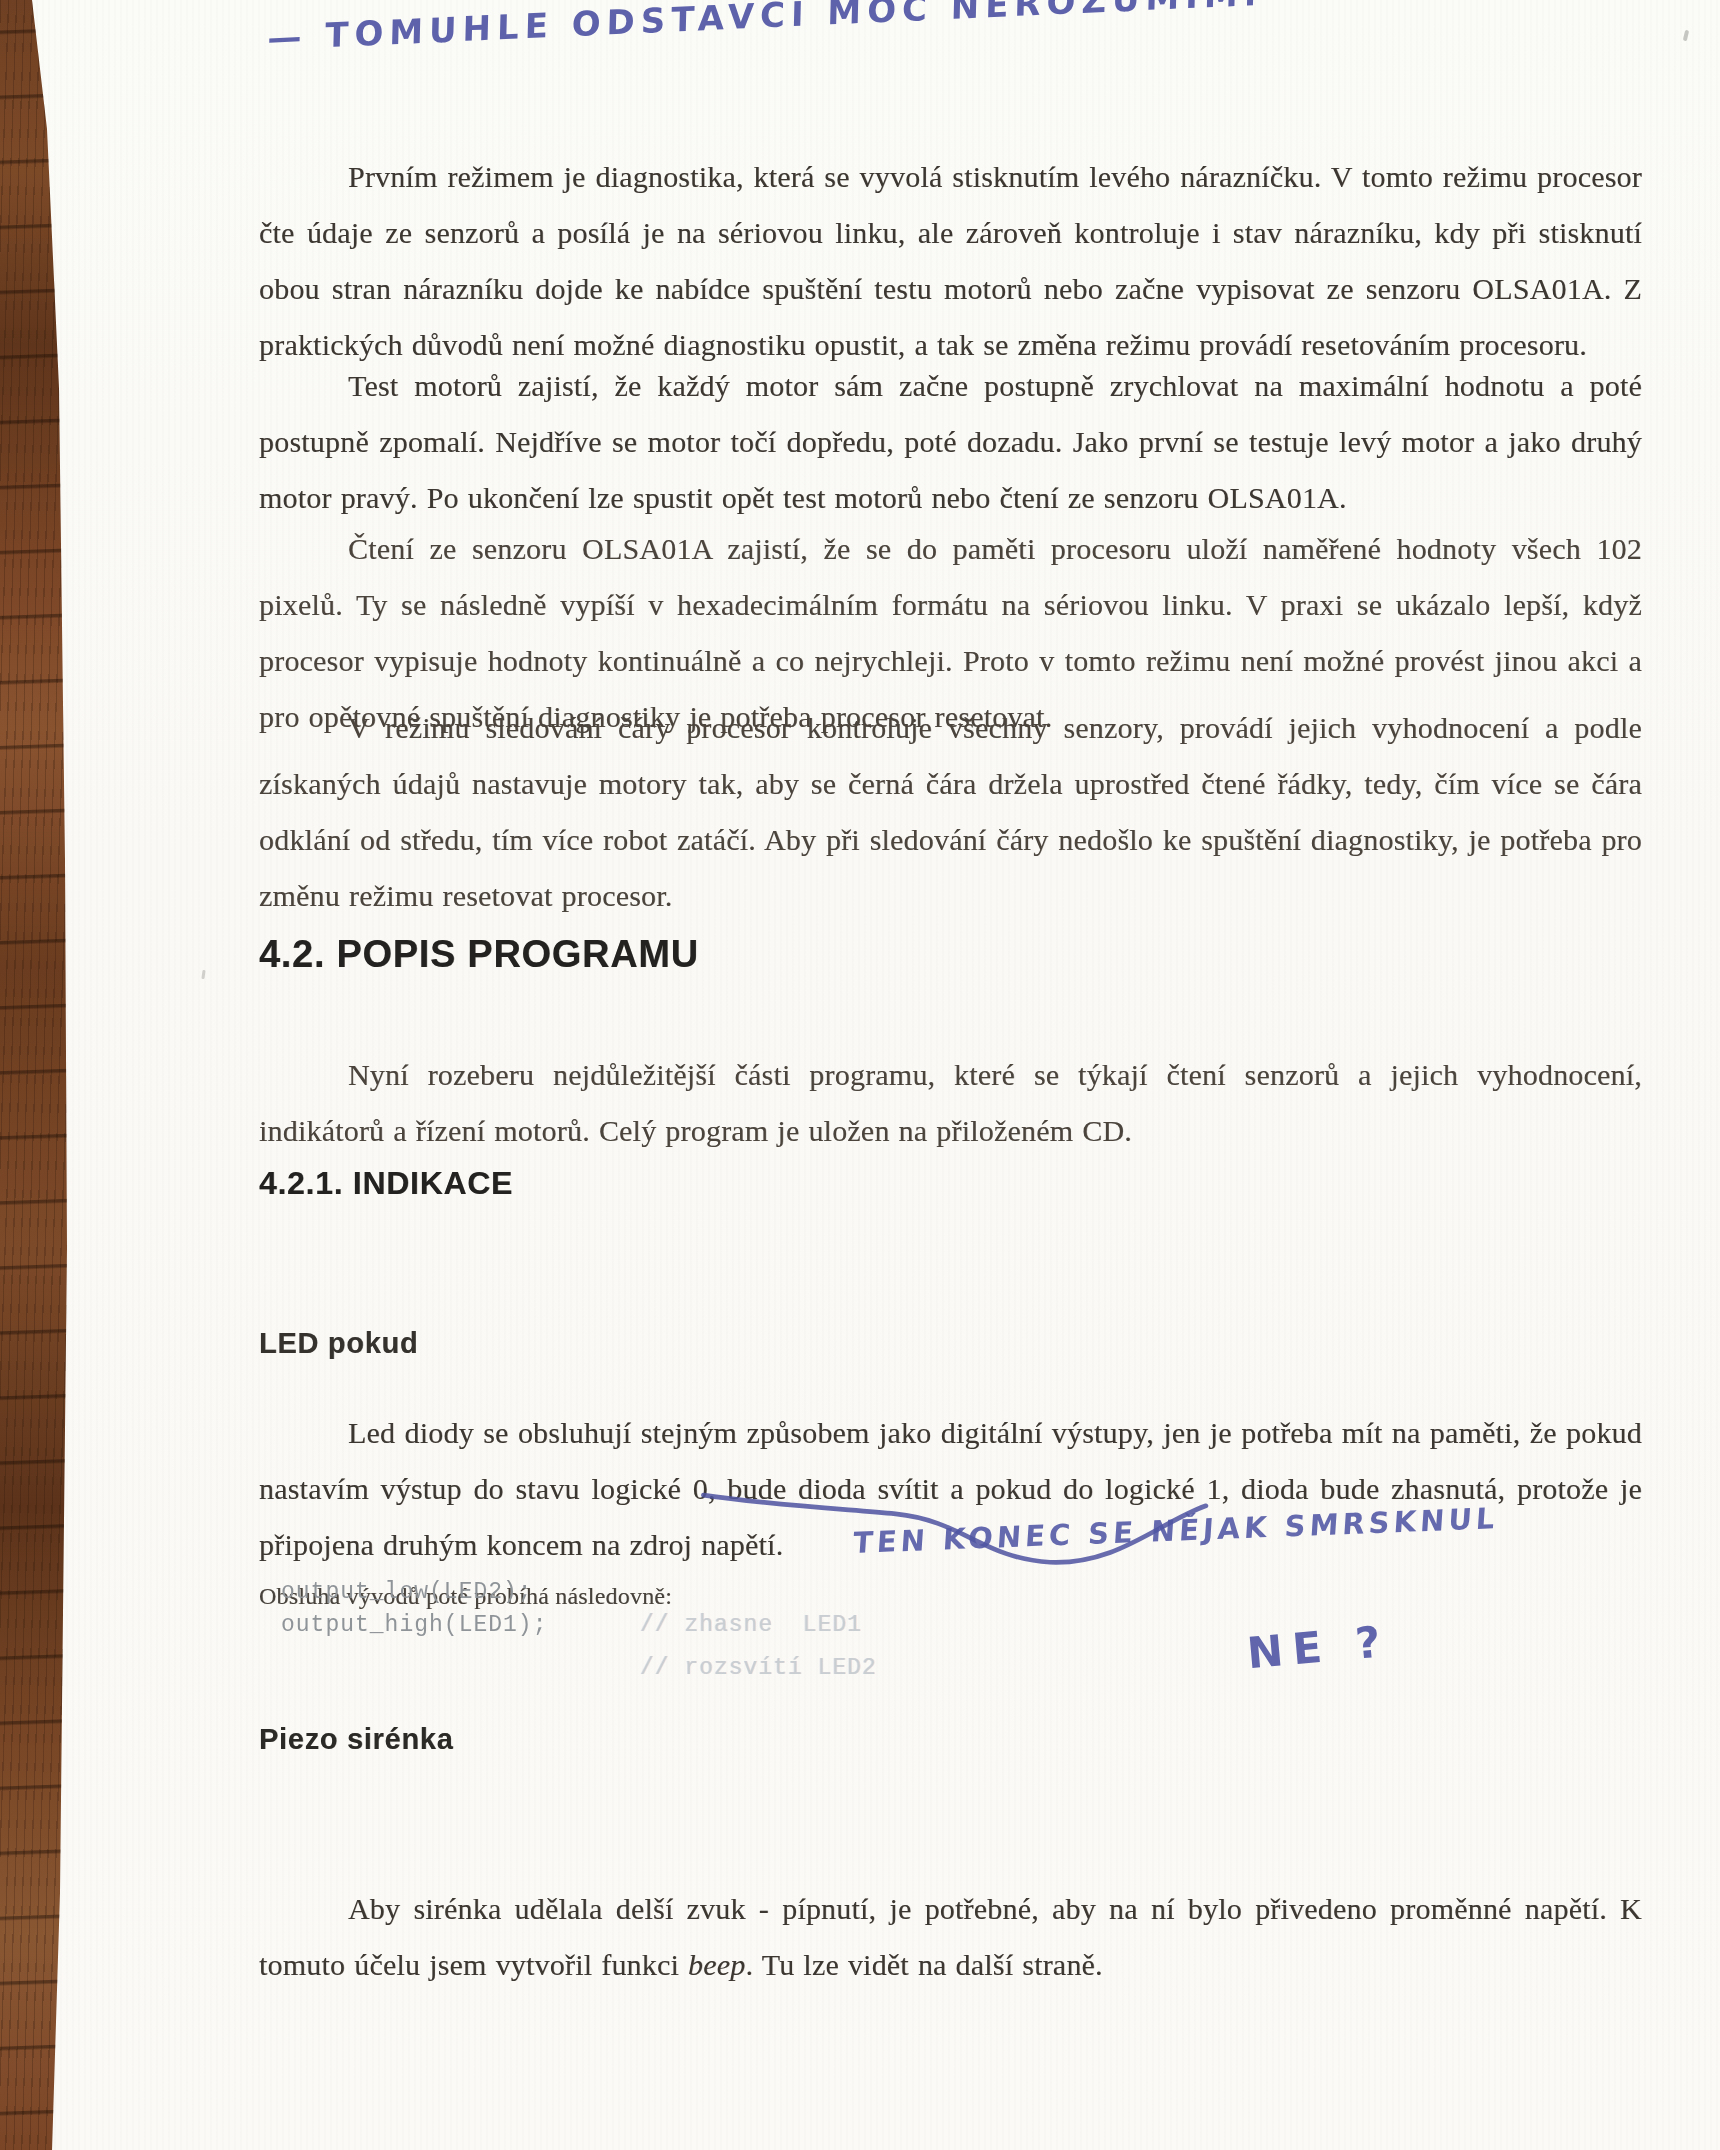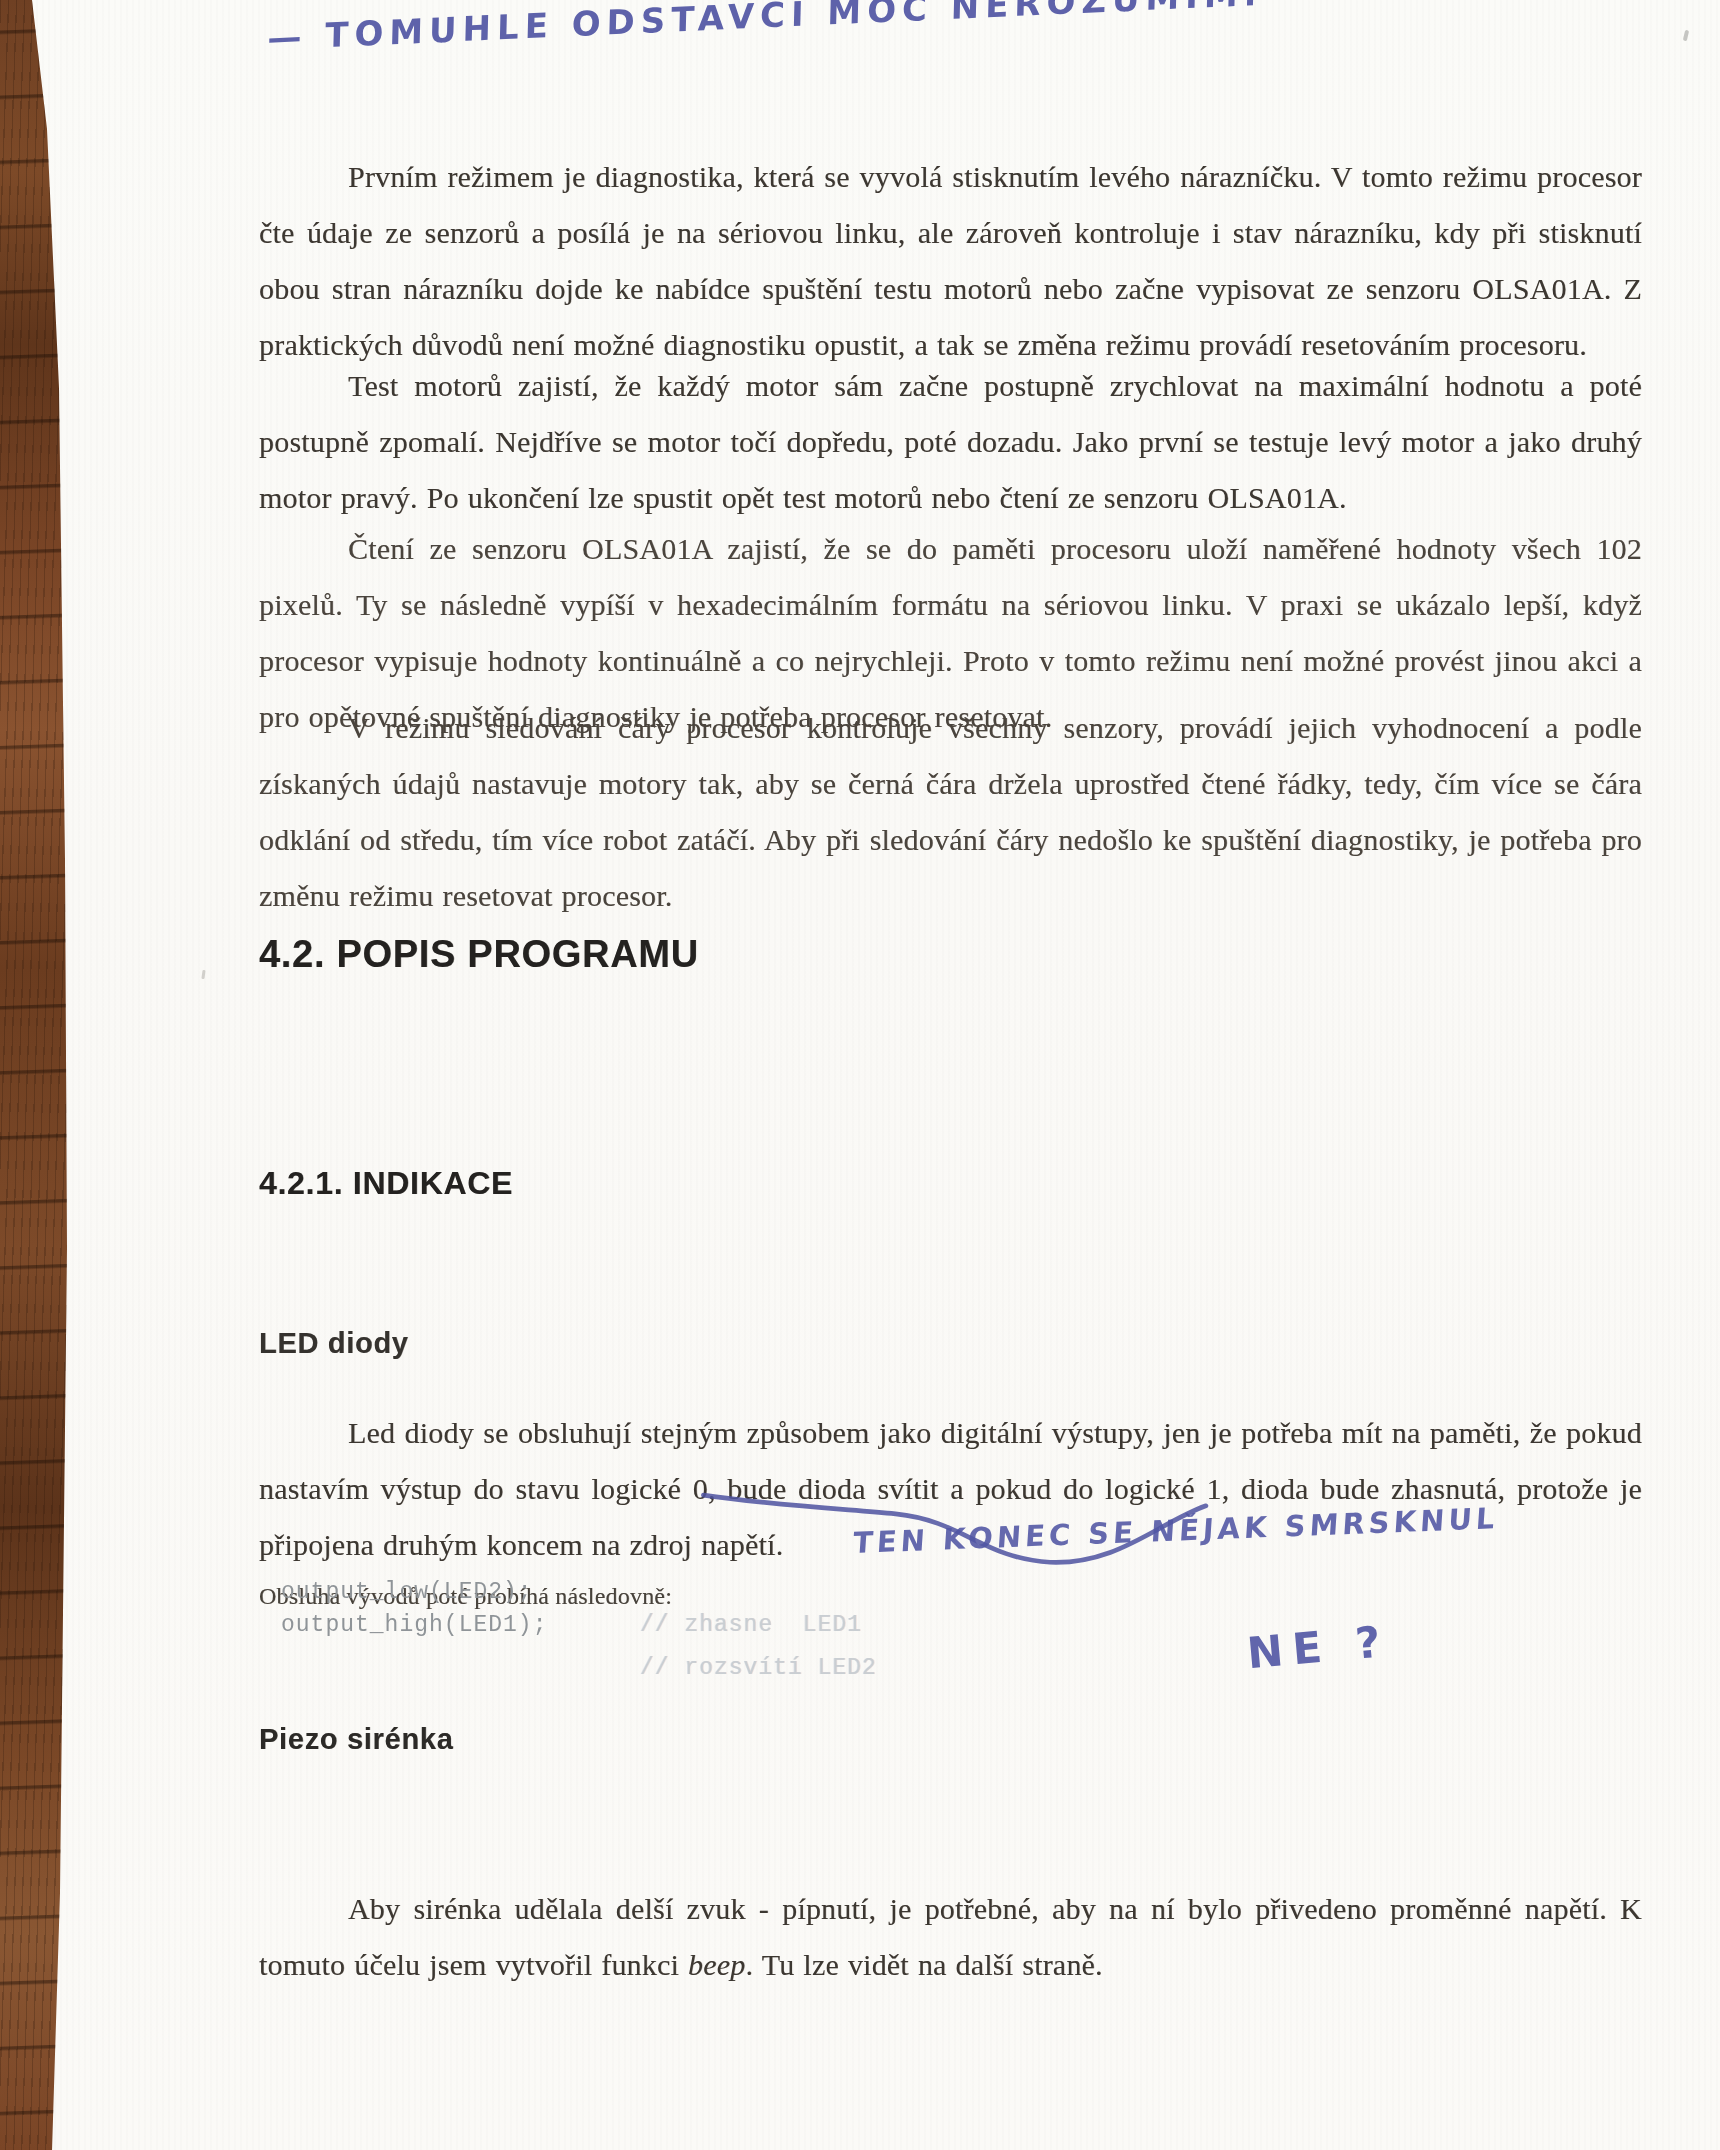--- a/index.html
+++ b/index.html
@@ -102,25 +102,26 @@
   <div class="para" style="top:149px;">Prvním režimem je diagnostika, která se vyvolá stisknutím levého nárazníčku. V tomto režimu procesor čte údaje ze senzorů a posílá je na sériovou linku, ale zároveň kontroluje i stav nárazníku, kdy při stisknutí obou stran nárazníku dojde ke nabídce spuštění testu motorů nebo začne vypisovat ze senzoru OLSA01A. Z praktických důvodů není možné diagnostiku opustit, a tak se změna režimu provádí resetováním procesoru.</div>
 
   <div class="para" style="top:358px;">Test motorů zajistí, že každý motor sám začne postupně zrychlovat na maximální hodnotu a poté postupně zpomalí. Nejdříve se motor točí dopředu, poté dozadu. Jako první se testuje levý motor a jako druhý motor pravý. Po ukončení lze spustit opět test motorů nebo čtení ze senzoru OLSA01A.</div>
 
   <div class="para fade" style="top:521px;">Čtení ze senzoru OLSA01A zajistí, že se do paměti procesoru uloží naměřené hodnoty všech 102 pixelů. Ty se následně vypíší v hexadecimálním formátu na sériovou linku. V praxi se ukázalo lepší, když procesor vypisuje hodnoty kontinuálně a co nejrychleji. Proto v tomto režimu není možné provést jinou akci a pro opětovné spuštění diagnostiky je potřeba procesor resetovat.</div>
 
   <div class="para fade" style="top:700px;">V režimu sledování čáry procesor kontroluje všechny senzory, provádí jejich vyhodnocení a podle získaných údajů nastavuje motory tak, aby se černá čára držela uprostřed čtené řádky, tedy, čím více se čára odklání od středu, tím více robot zatáčí. Aby při sledování čáry nedošlo ke spuštění diagnostiky, je potřeba pro změnu režimu resetovat procesor.</div>
 
   <div id="h42" class="h-big">4.2. POPIS PROGRAMU</div>
 
+  <div class="para fade" style="top:1047px;">Nyní rozeberu nejdůležitější části programu, které se týkají čtení senzorů a jejich vyhodnocení, indikátorů a řízení motorů. Celý program je uložen na přiloženém CD.</div>
 
   <div id="h421" class="h-big">4.2.1. INDIKACE</div>
 
 
-  <div id="hled" class="h-big">LED diody</div>
+  <div id="hled" class="h-big">LED pokud</div>
 
   <div class="para" style="top:1405px;">Led diody se obsluhují stejným způsobem jako digitální výstupy, jen je potřeba mít na paměti, že pokud nastavím výstup do stavu logické 0, bude dioda svítit a pokud do logické 1, dioda bude zhasnutá, protože je připojena druhým koncem na zdroj napětí.</div>
 
   <svg id="swoosh" width="524" height="108" viewBox="0 0 780 160">
     <path d="M 14 28 C 110 42, 210 48, 300 56 C 400 66, 430 122, 530 128 C 630 132, 690 70, 762 44" fill="none" stroke="#4e52a0" stroke-width="7" stroke-linecap="round" opacity="0.85"></path>
   </svg>
 
   <div id="hand-mid" class="hand">TEN KONEC SE NĚJAK SMRSKNUL</div>
 
   <div id="hand-mid2" class="hand">NE ?</div>

